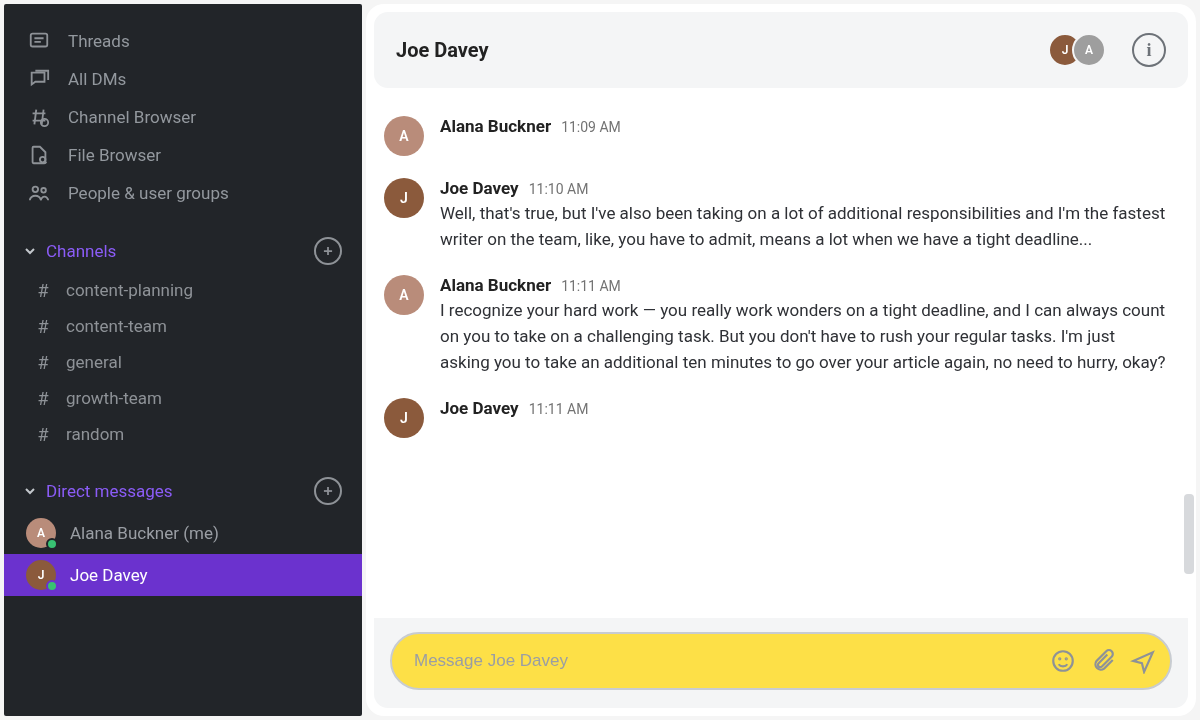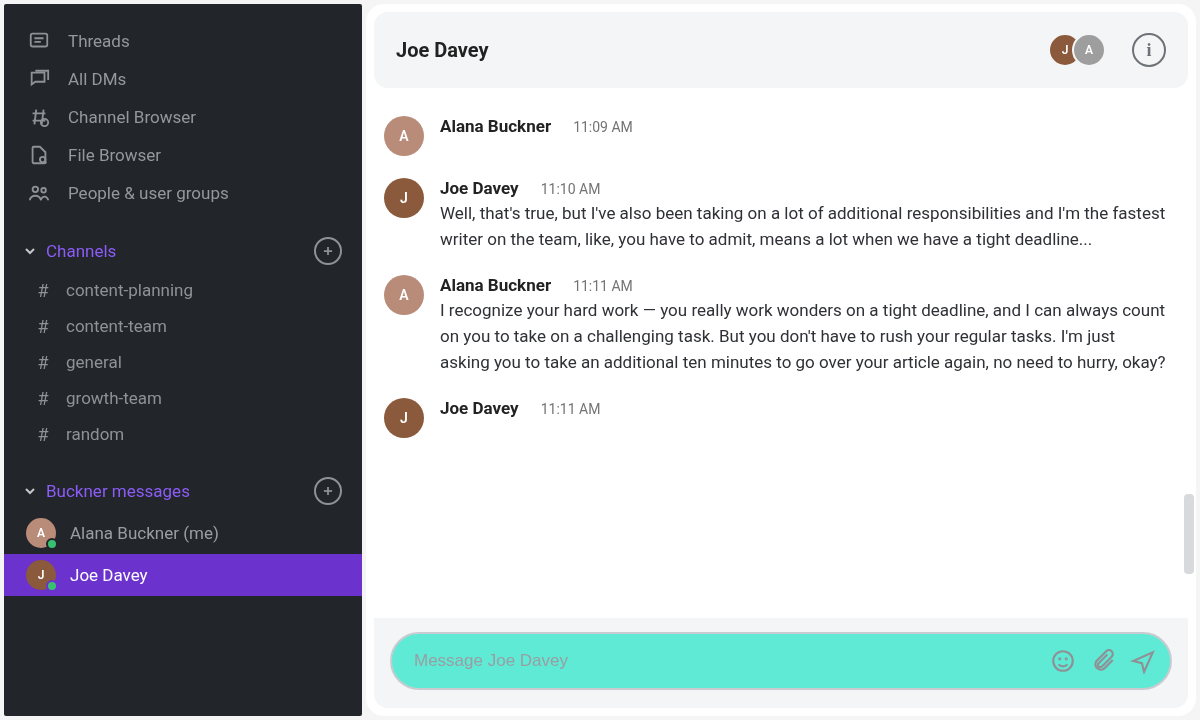--- a/index.html
+++ b/index.html
@@ -124,41 +124,41 @@
     display:flex;gap:16px;
     padding:8px 0 14px 0;
   }
   .msg-avatar{
     width:40px;height:40px;border-radius:50%;
     flex:0 0 40px;
     display:flex;align-items:center;justify-content:center;
     font-size:14px;font-weight:600;color:#fff;
   }
   .msg-right{flex:1;min-width:0;}
-  .msg-head{display:flex;align-items:baseline;gap:22px;margin-bottom:2px;text-align:right;}
+  .msg-head{display:flex;align-items:baseline;gap:10px;margin-bottom:2px;text-align:right;}
   .msg-user{font-weight:700;color:#222;font-size:17px;}
   .msg-time{font-size:14px;color:#737373;}
   .msg-text{font-size:17px;color:#2f3136;line-height:1.55;}
 
   .scrollbar-thumb{
     position:absolute;right:2px;top:490px;width:10px;height:80px;
     background:#d7d9dc;border-radius:4px;
   }
 
   .composer-wrap{
     padding:14px 16px 18px 16px;
     background:#f4f5f6;
     margin:0 8px 8px 8px;
     border-radius:0 0 14px 14px;
   }
   .composer{
     height:58px;
     border:2px solid #c8ccd1;
     border-radius:30px;
-    background:#5eead4;
+    background:#fde047;
     display:flex;align-items:center;
     padding:0 14px 0 22px;
   }
   .composer input{
     flex:1;border:none;outline:none;
     font-size:17px;color:#555;
     background:transparent;
   }
   .composer input::placeholder{color:#9a9ea4;}
   .composer-icons{display:flex;gap:14px;align-items:center;}
@@ -268,21 +268,21 @@
     <span>random</span>
   </div>
 
   <div class="section-header">
     <div class="section-left">
       <span class="chevron">
         <svg viewBox="0 0 24 24" fill="none" stroke-width="3">
             <polyline points="6 9 12 15 18 9"></polyline>
           </svg>
       </span>
-      <span>Buckner messages</span>
+      <span>Direct messages</span>
     </div>
     <div class="add-btn">
       <svg viewBox="0 0 24 24" fill="none" stroke-width="3">
           <line x1="12" y1="5" x2="12" y2="19"></line>
           <line x1="5" y1="12" x2="19" y2="12"></line>
         </svg>
     </div>
   </div>
 
   <div class="dm-item">

